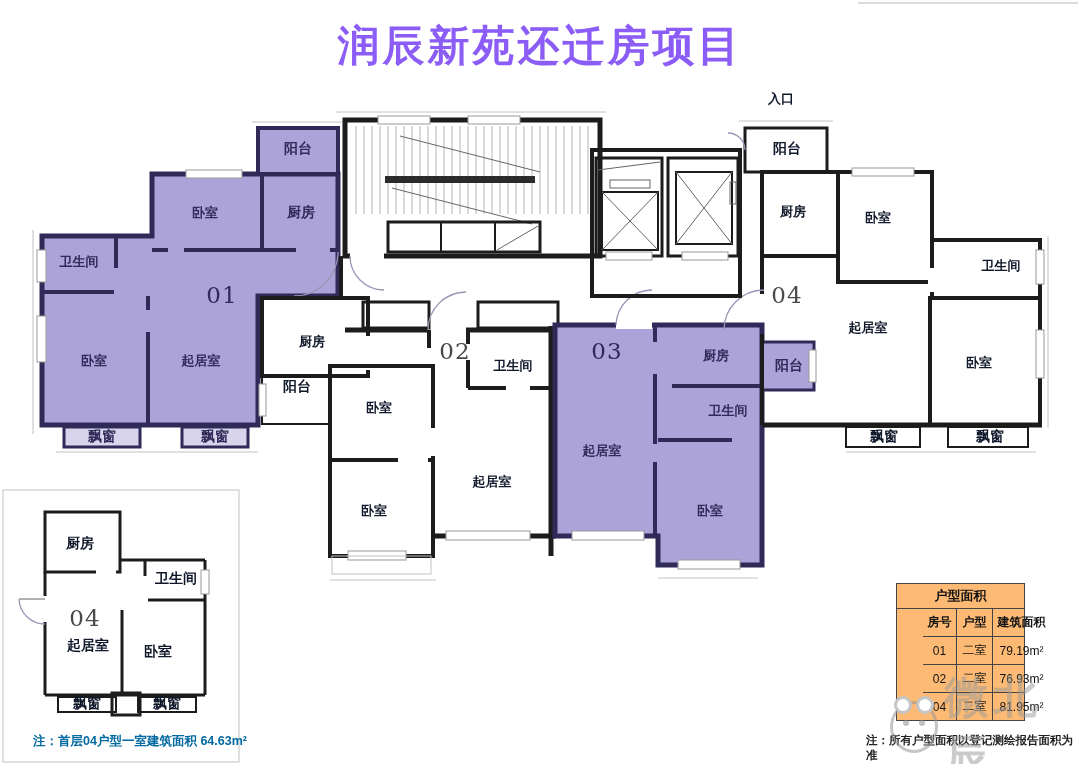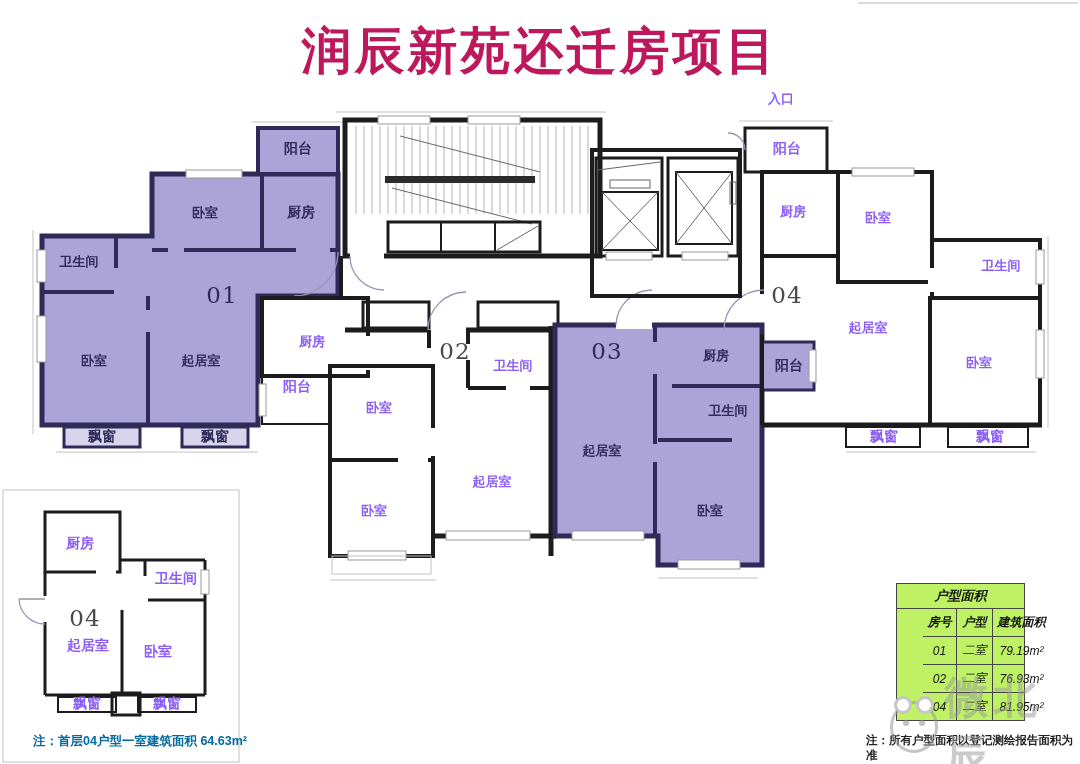--- a/index.html
+++ b/index.html
@@ -1,21 +1,21 @@
 <!DOCTYPE html>
 <html><head>
 <meta charset="utf-8">
 <style>
   html,body{margin:0;padding:0;background:#fff;}
   .page{position:relative;width:1080px;height:764px;background:#fff;overflow:hidden;
         font-family:"Liberation Sans","DejaVu Sans",sans-serif;color:#111;}
   .abs{position:absolute;}
-  .title{left:0;right:0;top:18px;text-align:center;font-size:50px;font-weight:900;letter-spacing:3px;color:#be185d;}
+  .title{left:0;right:0;top:18px;text-align:center;font-size:42px;font-weight:900;letter-spacing:3px;color:#8b5cf6;}
   .entrance{font-size:19px;font-weight:800;color:#111;}
-  .lb{position:absolute;transform:translate(-50%,-50%);font-size:13px;font-weight:700;color:#8b5cf6;white-space:nowrap;}
+  .lb{position:absolute;transform:translate(-50%,-50%);font-size:13px;font-weight:700;color:#0f172a;white-space:nowrap;}
   .lb.pp{color:#2f2a58;}
   .lb.sm{font-size:14px;}
   .lb.num{font-family:"DejaVu Serif","Liberation Serif",serif;font-size:23px;font-weight:400;letter-spacing:1px;color:#4a4a4a;}
   .lb.num.pp{color:#2f2a58;}
   svg{position:absolute;left:0;top:0;}
   .w2{stroke:#1c1c1c;stroke-width:2;fill:none}
   .w3{stroke:#1c1c1c;stroke-width:3;fill:none}
   .w4{stroke:#1c1c1c;stroke-width:4;fill:none}
   .w5{stroke:#1c1c1c;stroke-width:5;fill:none}
   .p3{stroke:#2f2a58;stroke-width:3;fill:none}
@@ -26,21 +26,21 @@
   .win{fill:#fff;stroke:#999;stroke-width:1}
   .gapw{fill:#fff;stroke:none}
   .gray{stroke:#c2c2c2;stroke-width:1;fill:none}
   .thin{stroke:#666;stroke-width:1;fill:none}
   .arc{stroke:#9a96b5;stroke-width:1.3;fill:none}
   .dk{fill:#2b2b2b}
   .section-label{left:415px;top:616px;width:290px;text-align:center;font-size:22px;font-weight:800;
                  color:#000;border-bottom:2.5px solid #000;padding-bottom:4px;}
   .mini-note{left:33px;top:733px;font-size:12.5px;font-weight:700;color:#0369a1;}
   .right-note{left:866px;top:733px;font-size:11.5px;font-weight:700;color:#222;}
-  .htable{position:absolute;left:896px;top:583px;width:127px;border:1.5px solid #444;background:#bef264;font-size:12px;font-style:italic;}
+  .htable{position:absolute;left:896px;top:583px;width:127px;border:1.5px solid #444;background:#fdba74;font-size:12px;}
   .t-title{border-bottom:1px solid #444;text-align:center;font-weight:700;font-size:13px;padding:3px 0;}
   .t-row{display:grid;grid-template-columns:34px 36px 57px;border-bottom:1px solid #444;margin-left:26px;}
   .t-row:last-child{border-bottom:none;}
   .t-row span{display:flex;align-items:center;justify-content:center;border-right:1px solid #444;padding:5px 0;}
   .t-row span:last-child{border-right:none;}
   .t-head span{font-weight:700;}
   .watermark{position:absolute;left:890px;top:668px;display:flex;align-items:center;z-index:6;pointer-events:none;}
   .wm-logo{position:relative;width:46px;height:46px;border:3px solid rgba(150,150,150,.55);border-radius:50%;margin-right:6px;}
   .wm-logo .ear{position:absolute;width:12px;height:12px;border:3px solid rgba(150,150,150,.55);border-radius:50%;top:-8px;background:#fff;}
   .wm-logo .e1{left:1px}.wm-logo .e2{right:1px}

